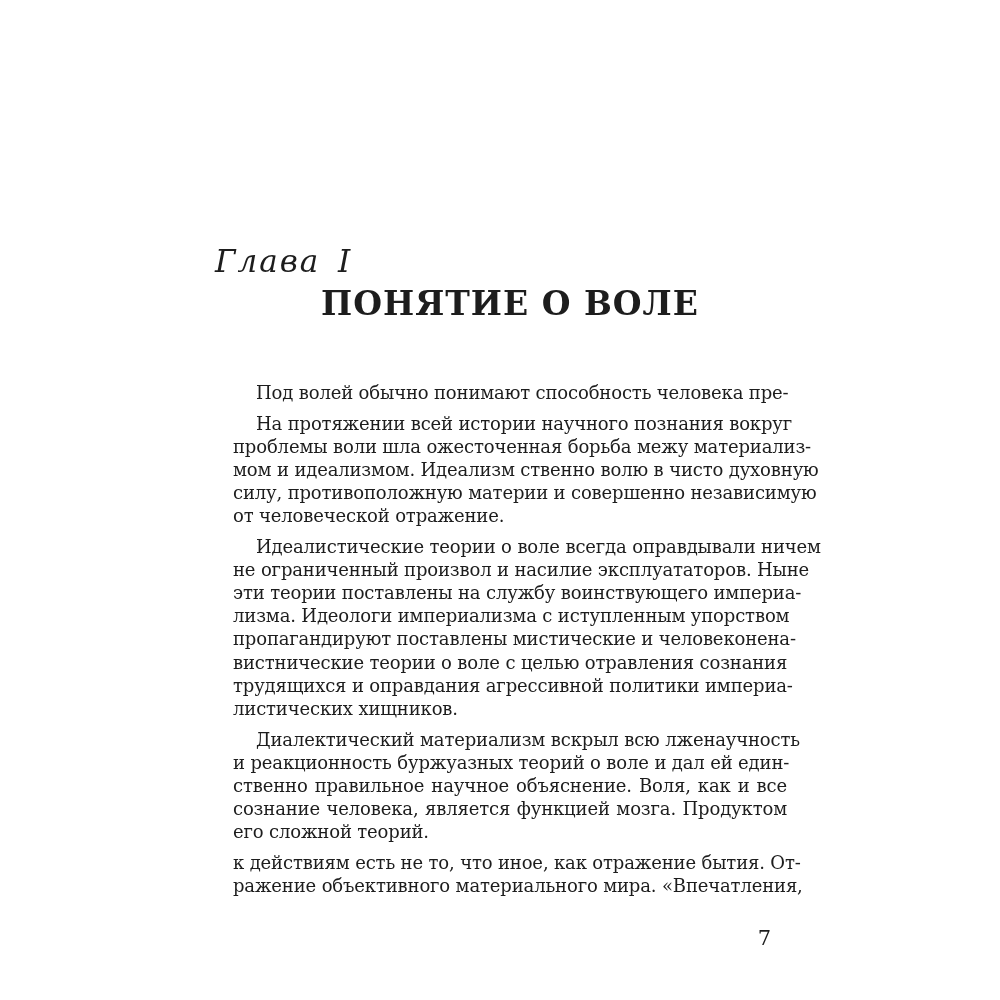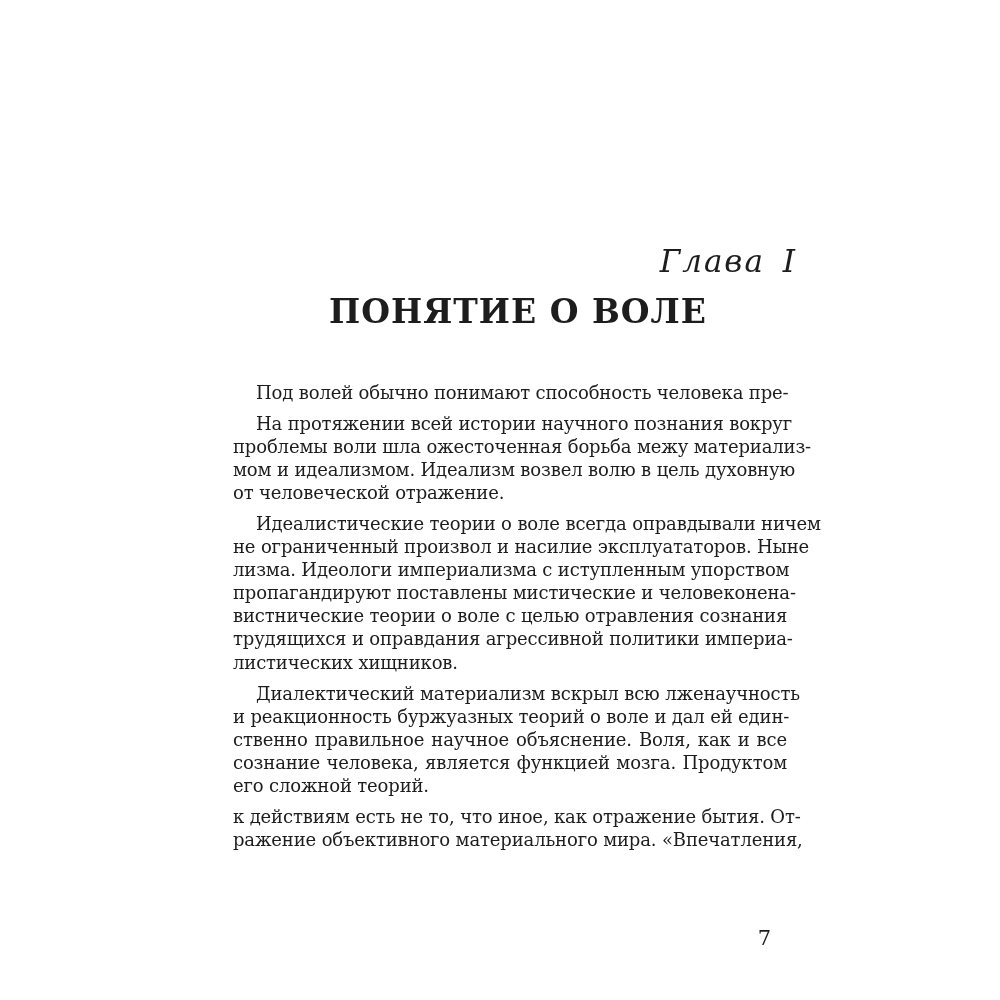--- a/index.html
+++ b/index.html
@@ -10,32 +10,32 @@
     color: #1d1d1d;
     overflow: hidden;
     position: relative;
   }
   .page {
     position: absolute; inset: 0;
     background: #ffffff;
   }
   .chapter-label {
     position: absolute;
-    top: 243px; left: 227px; width: 570px;
-    text-align: right;
+    top: 243px; left: 215px; width: 570px;
+    text-align: left;
     font-style: italic;
     font-size: 31px;
     line-height: 1.2;
     letter-spacing: 2px;
     word-spacing: 6px;
   }
   .chapter-title {
     position: absolute;
     top: 284px; left: 225px; width: 570px;
-    margin: 8px;
+    margin: 0;
     text-align: center;
     font-weight: bold;
     font-size: 33px;
     line-height: 1.2;
     letter-spacing: 1px;
   }
   .body-text {
     position: absolute;
     top: 373px; left: 225px; width: 570px;
     font-size: 18px;
@@ -64,26 +64,28 @@
 <div class="page">
   <div class="chapter-label">Глава I</div>
   <h1 class="chapter-title">ПОНЯТИЕ О ВОЛЕ</h1>
   <div class="body-text">
       <div class="para">
         <div class="line first">Под волей обычно понимают способность человека пре-</div>
       </div>
       <div class="para">
         <div class="line first">На протяжении всей истории научного познания вокруг</div>
         <div class="line">проблемы воли шла ожесточенная борьба межу материализ-</div>
-        <div class="line">мом и идеализмом. Идеализм возвел волю в цель духовную</div>
+        <div class="line">мом и идеализмом. Идеализм ственно волю в чисто духовную</div>
+        <div class="line">силу, противоположную материи и совершенно независимую</div>
         <div class="line last">от человеческой отражение.</div>
       </div>
       <div class="para">
         <div class="line first">Идеалистические теории о воле всегда оправдывали ничем</div>
         <div class="line">не ограниченный произвол и насилие эксплуататоров. Ныне</div>
+        <div class="line">эти теории поставлены на службу воинствующего империа-</div>
         <div class="line">лизма. Идеологи империализма с иступленным упорством</div>
         <div class="line">пропагандируют поставлены мистические и человеконена-</div>
         <div class="line">вистнические теории о воле с целью отравления сознания</div>
         <div class="line">трудящихся и оправдания агрессивной политики империа-</div>
         <div class="line last">листических хищников.</div>
       </div>
       <div class="para">
         <div class="line first">Диалектический материализм вскрыл всю лженаучность</div>
         <div class="line">и реакционность буржуазных теорий о воле и дал ей един-</div>
         <div class="line">ственно правильное научное объяснение. Воля, как и все</div>

